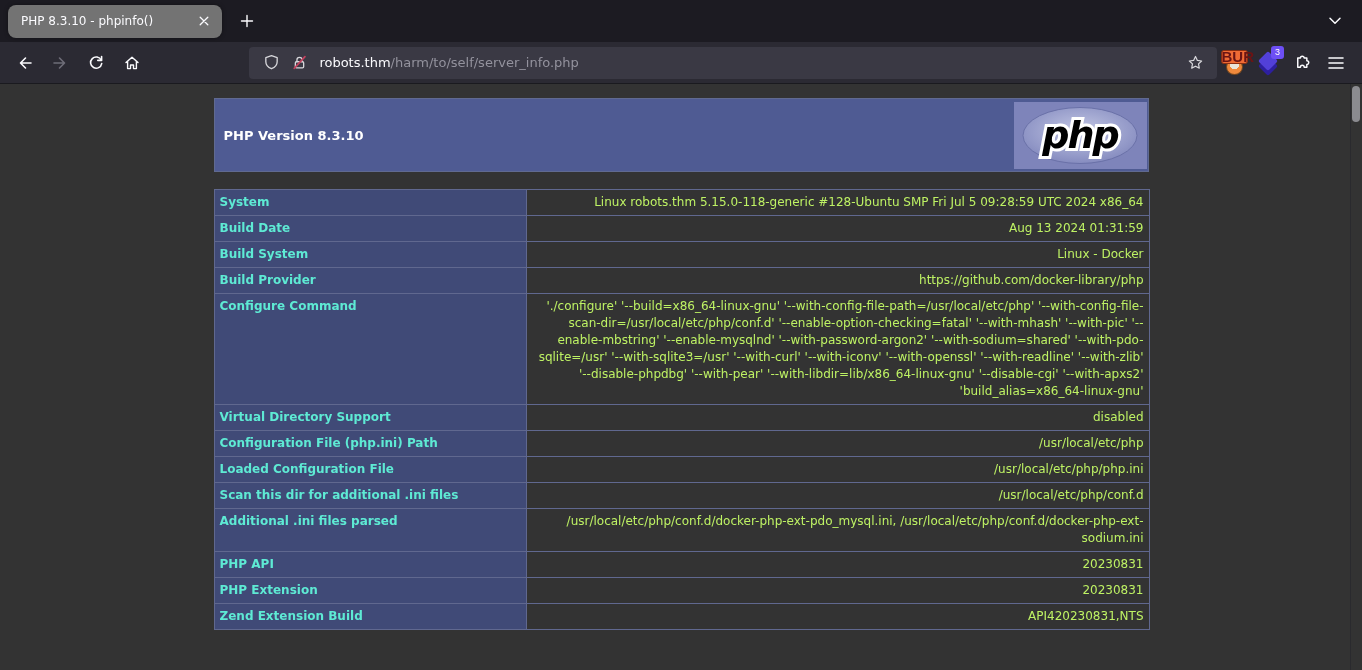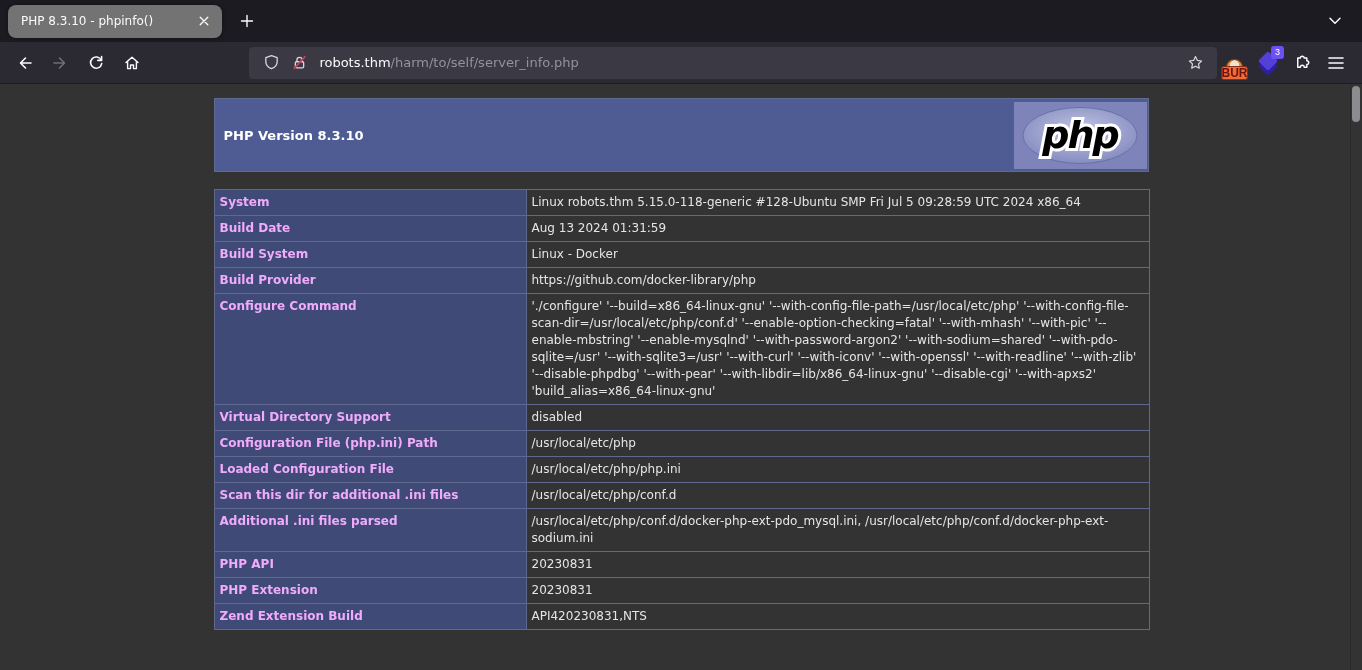--- a/index.html
+++ b/index.html
@@ -23,22 +23,22 @@
   .url-text { flex:1; font-size:13px; margin-left:6px; white-space:nowrap; overflow:hidden; }
   .url-domain { color:#fbfbfe; }
   .url-path { color:#93929d; }
   .ext-cluster { margin-left:auto; margin-right:9px; display:flex; align-items:center; }
   .ext-btn { width:34px; height:34px; border-radius:4px; display:flex; align-items:center; justify-content:center; position:relative; }
 
   
   .fox-icon { width:27px; height:26px; position:relative; }
   .fox-face { position:absolute; left:5px; top:9px; width:17px; height:16px; border-radius:50%;
               background:radial-gradient(circle at 50% 35%, #e9e4da 0 38%, #f0893c 39%); border:1px solid #7a4a20; }
-  .fox-label { position:absolute; left:0; top:16px; width:27px; height:14px; background:#f06b35; border:1px solid #8c2f12;
-               border-radius:3px; color:#6b1414; font-size:12px; font-weight:bold; text-align:center; line-height:12px;
+  .fox-label { position:absolute; left:0; top:0; width:27px; height:14px; background:#f06b35; border:1px solid #8c2f12;
+               border-radius:3px; color:#6b1414; font-size:15px; font-weight:bold; text-align:center; line-height:12px;
                font-family:"Liberation Sans",sans-serif; }
   
   .stack-icon { width:26px; height:26px; position:relative; }
   .stack-icon .d { position:absolute; left:6px; width:14px; height:14px; transform:rotate(45deg); border-radius:2px; }
   .d-bottom { top:9px; background:#2d1f9e; }
   .d-top { top:4px; background:#5240d9; }
   .ext-badge { position:absolute; top:0; right:1px; min-width:13px; height:13px; background:#6d4ff5; border-radius:3px;
                color:#fff; font-size:9px; line-height:13px; text-align:center; padding:0 2px;
                font-family:"Liberation Sans",sans-serif; }
 
@@ -49,22 +49,22 @@
   .scroll-thumb { position:absolute; right:2px; top:2px; width:8px; height:36px; background:#8b8b90; border-radius:4px; }
 
   .php-header { margin-top:14px; background:#4f5b93; border:1px solid #606a90; height:74px;
                 display:flex; align-items:center; justify-content:space-between; }
   .php-h1 { color:#fff; font-size:13px; font-weight:bold; padding-left:9px; }
   .php-logo { margin-right:1px; display:block; }
 
   table.info { width:935px; margin:17px auto 0; border-collapse:collapse; table-layout:fixed; }
   col.c-label { width:312px; } col.c-value { width:623px; }
   td { border:1px solid #60688f; font-size:12px; line-height:17px; padding:4px 5px; vertical-align:baseline; }
-  td.e { background:#404a77; color:#f0abfc; font-weight:bold; }
-  td.v { background:#333; color:#e5e5e5; word-wrap:break-word; overflow-wrap:break-word; }
+  td.e { background:#404a77; color:#5eead4; font-weight:bold; }
+  td.v { background:#333; color:#bef264; word-wrap:break-word; overflow-wrap:break-word;text-align:right; }
 
   svg { display:block; }
 </style>
 </head>
 <body>
 
 <div class="tabbar">
   <div class="tab">
     <span class="tab-title">PHP 8.3.10 - phpinfo()</span>
     <span class="tab-close">

